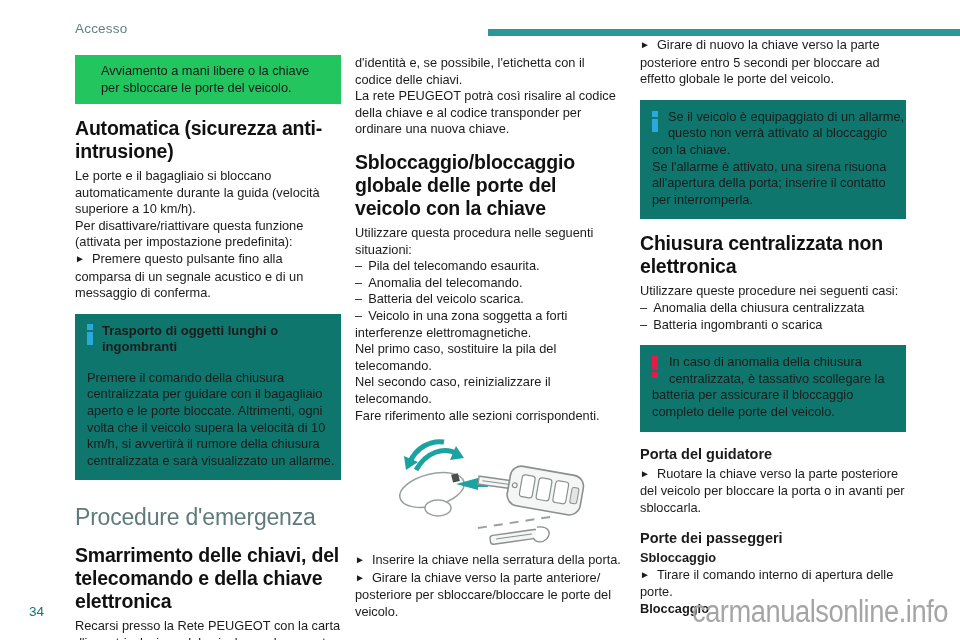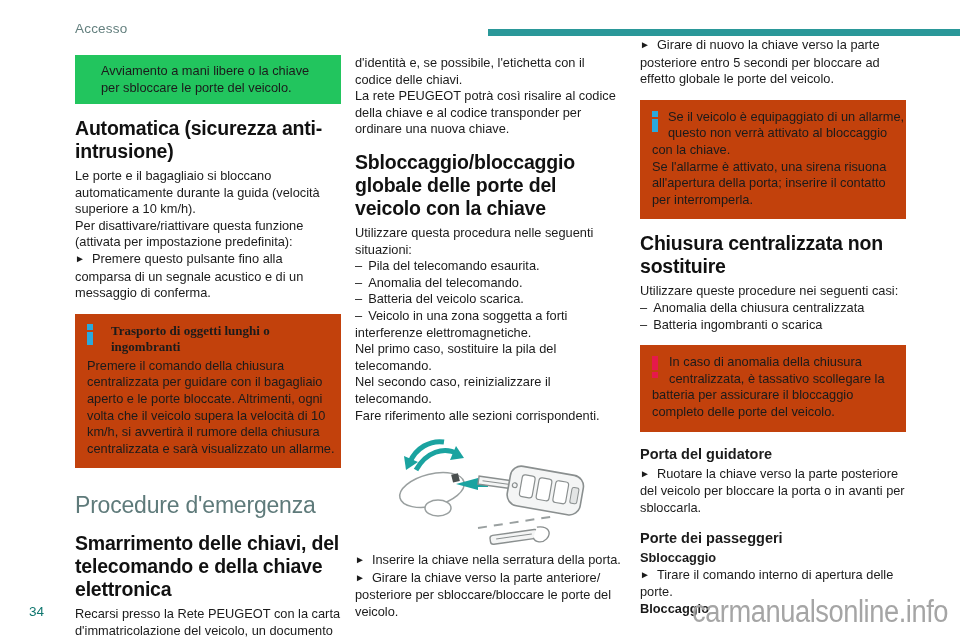--- a/index.html
+++ b/index.html
@@ -32,24 +32,24 @@
   }
   .section-h{
     font-size:23px;line-height:27px;font-weight:normal;color:#5e7a7a;
     margin:24px 0 2px 0;letter-spacing:-.2px;
   }
   p.body{margin:0;font-size:12.8px;line-height:16.6px;}
   p.bullet{margin:0;font-size:12.8px;line-height:16.6px;}
   .arr{font-size:10px;margin-right:7px;position:relative;top:-1px;}
   .dash{margin-right:6px;}
   .note{
-    background:#c2410c;margin-top:12px;padding:9px 0 11px 12px;
+    background:#0f766e;margin-top:12px;padding:9px 0 11px 12px;
     font-size:12.8px;line-height:16.6px;
   }
-  .note-head{display:flex;gap:18px;margin-bottom:2px;font-family:Liberation Serif, serif;}
+  .note-head{display:flex;gap:9px;margin-bottom:14px;}
   .note-title{font-weight:bold;font-size:13px;line-height:16.5px;}
   .iicon{flex:0 0 auto;width:6px;margin-top:1px;}
   .iicon .dot,.iicon .stem{width:6px;background:#2aa9dd;}
   .iicon .dot{height:6px;margin-bottom:2px;}
   .iicon .stem{height:13px;}
   .ficon{float:left;width:6px;margin:2px 10px 2px 0;}
   .ficon .dot,.ficon .stem{width:6px;background:#2aa9dd;}
   .ficon .dot{height:6px;margin-bottom:2px;}
   .ficon .stem{height:13px;}
   .wicon{float:left;width:6px;margin:2px 11px 2px 0;}
@@ -152,21 +152,21 @@
 <div class="col col3">
   <p class="bullet"><span class="arr">►</span><span>Girare di nuovo la chiave verso la parte posteriore entro 5 secondi per bloccare ad effetto globale le porte del veicolo.</span></p>
   <div class="note">
     <span class="ficon">
         <span class="dot" style="display:block"></span>
         <span class="stem" style="display:block"></span>
       </span>
     <p class="body">Se il veicolo è equipaggiato di un allarme, questo non verrà attivato al bloccaggio con la chiave.</p>
     <p class="body">Se l'allarme è attivato, una sirena risuona all'apertura della porta; inserire il contatto per interromperla.</p>
   </div>
-  <h1>Chiusura centralizzata non sostituire</h1>
+  <h1>Chiusura centralizzata non elettronica</h1>
   <p class="body">Utilizzare queste procedure nei seguenti casi:</p>
   <p class="body"><span class="dash">–</span><span>Anomalia della chiusura centralizzata</span></p>
   <p class="body"><span class="dash">–</span><span>Batteria ingombranti o scarica</span></p>
   <div class="note">
     <span class="wicon">
         <span class="stem" style="display:block"></span>
         <span class="dot" style="display:block"></span>
       </span>
     <p class="body">In caso di anomalia della chiusura centralizzata, è tassativo scollegare la batteria per assicurare il bloccaggio completo delle porte del veicolo.</p>
   </div>

